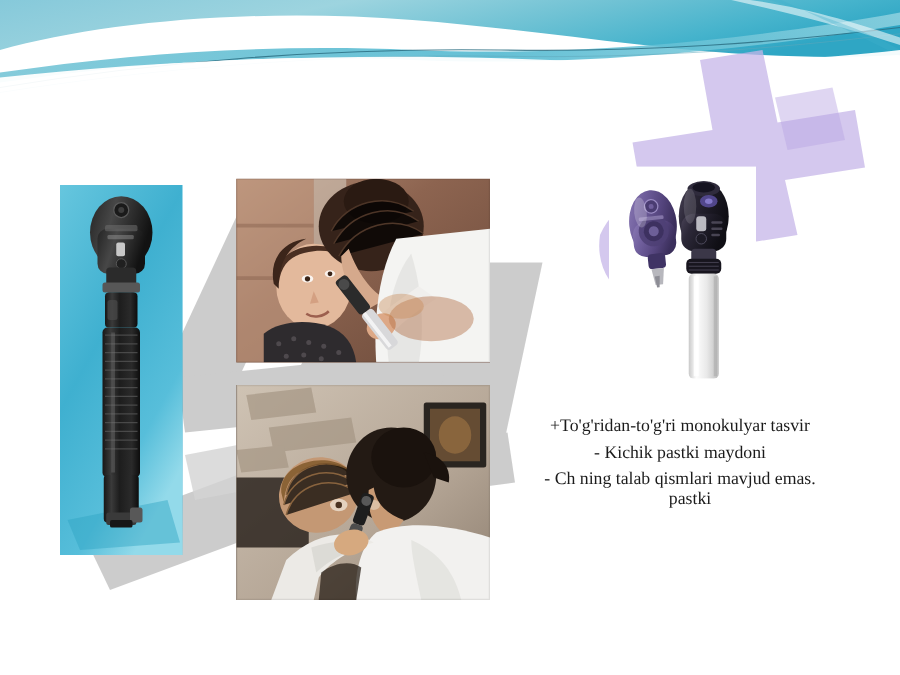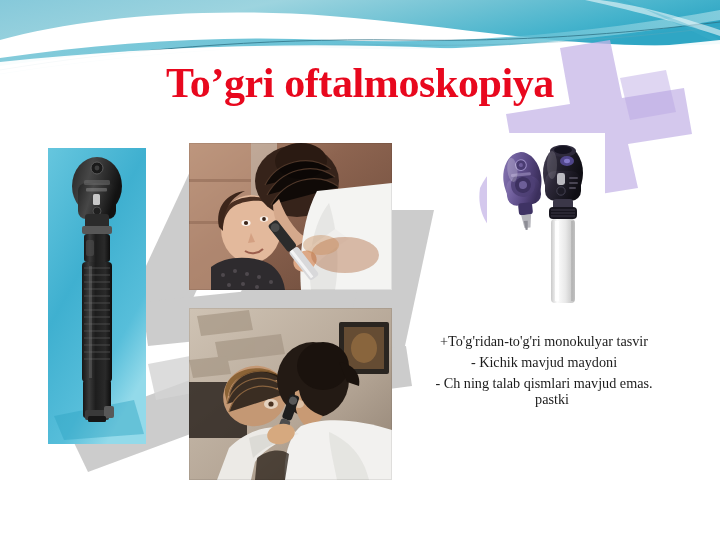--- a/index.html
+++ b/index.html
@@ -172,21 +172,20 @@
 
         <polygon points="344,60 404,60 372,210 312,210"></polygon>
         <polygon points="300,206 376,196 382,236 306,246"></polygon>
       </g>
       <g fill="#D3D3D3" opacity="0.8">
         <polygon points="118,214 244,190 252,226 126,250"></polygon>
       </g>
     </svg>
   </div>
 
-  <div class="title">To’gri oftalmoskopiya</div>
 
   <div class="photo" id="img-scope-left">
     <svg width="98" height="296" viewBox="0 0 98 296" xmlns="http://www.w3.org/2000/svg">
       <defs>
         <linearGradient id="tealBg" x1="0" y1="0" x2="0.6" y2="1">
           <stop offset="0%" stop-color="#66C6DE"></stop>
           <stop offset="45%" stop-color="#3FB0D0"></stop>
           <stop offset="80%" stop-color="#57BEDA"></stop>
           <stop offset="100%" stop-color="#93DAEA"></stop>
         </linearGradient>
@@ -453,20 +452,20 @@
         <rect x="84" y="88" width="2.6" height="80" fill="#a8a8a8" opacity="0.55"></rect>
       </g>
     </svg>
   </div>
 
   <div class="bullets">
 
     <div class="bullet-line"><span>+</span><span>To'g'ridan-to'g'ri monokulyar tasvir</span></div>
 
 
-    <div class="bullet-line"><span>-</span><span> Kichik mavjud maydoni</span></div>
+    <div class="bullet-line"><span>-</span><span> Kichik pastki maydoni</span></div>
 
 
     <div class="bullet-line wrap"><span>-</span><span> Ch ning talab qismlari mavjud emas.</span><span class="cont">pastki</span></div>
 
   </div>
 
 </div>
 
 </body></html>

